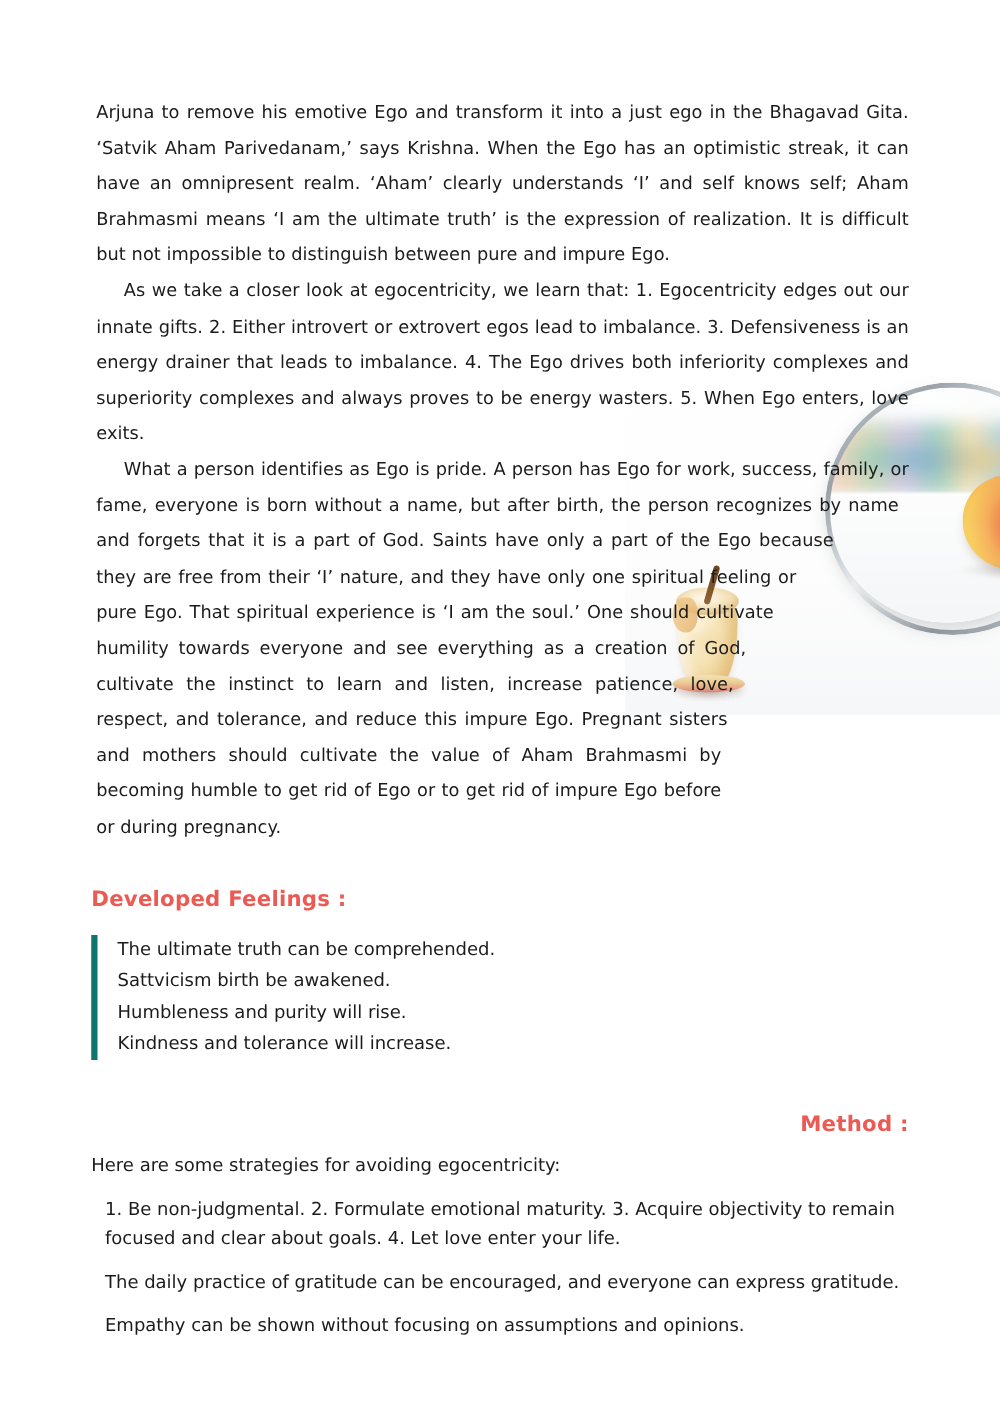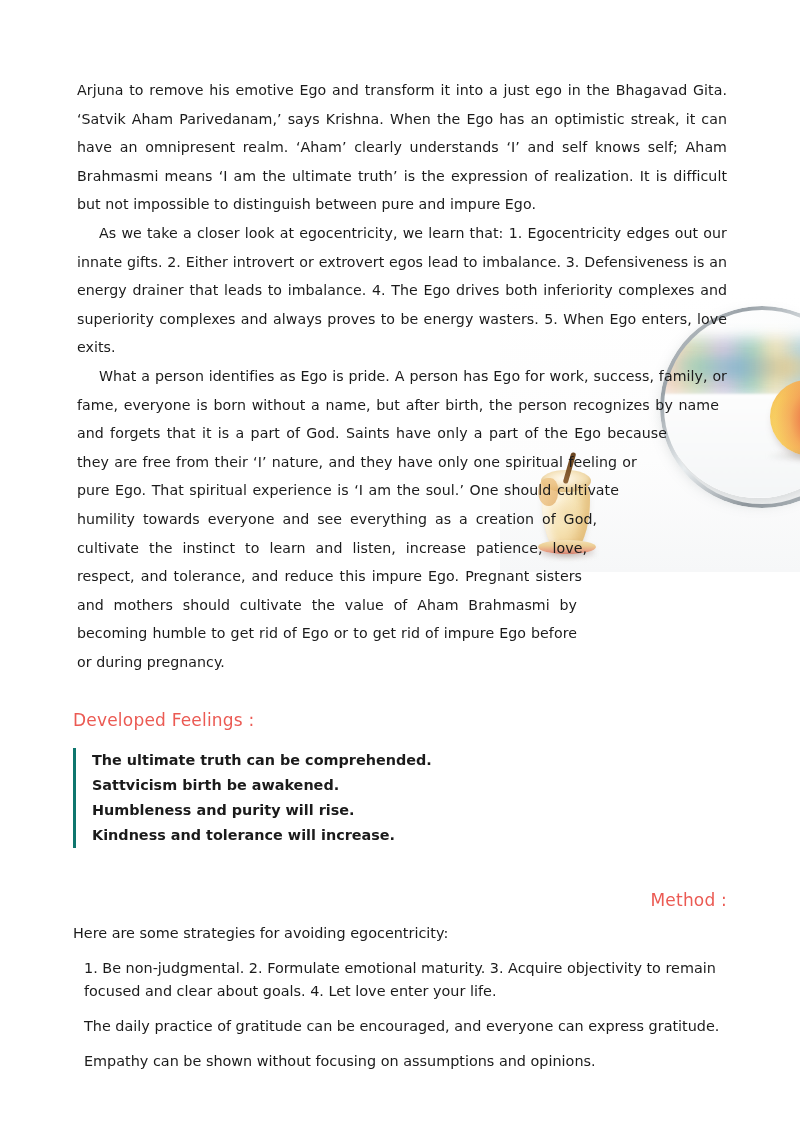--- a/index.html
+++ b/index.html
@@ -255,30 +255,29 @@
   .sh6 { float: right; clear: right; width: 130px; height: 28.6px; }
   .sh7 { float: right; clear: right; width: 140px; height: 28.6px; }
   .sh8 { float: right; clear: right; width: 145px; height: 28.6px; }
   .sh9 { float: right; clear: right; width: 150px; height: 28.6px; }
   .sh10{ float: right; clear: right; width: 150px; height: 28.6px; }
   .sh11{ float: right; clear: right; width: 150px; height: 28.6px; }
 
   h2.section-heading {
     margin: 0;
     font-size: 17px;
-    font-weight: normal;
+    font-weight: bold;
     color: #eb5a53;
     letter-spacing: 0.2px;
   }
 
   .feelings {
     margin-top: 18px;
-    border-left: 3px solid #0f766e;
+    border-left: 5px solid #0f766e;
     padding-left: 16px;
-    font-weight: bold;
   }
   .feelings .feel-line {
     font-size: 14.4px;
     line-height: 25px;
     color: #1b1b1b;
   }
 
   .method-list p {
     margin: 0;
     font-size: 14.4px;

